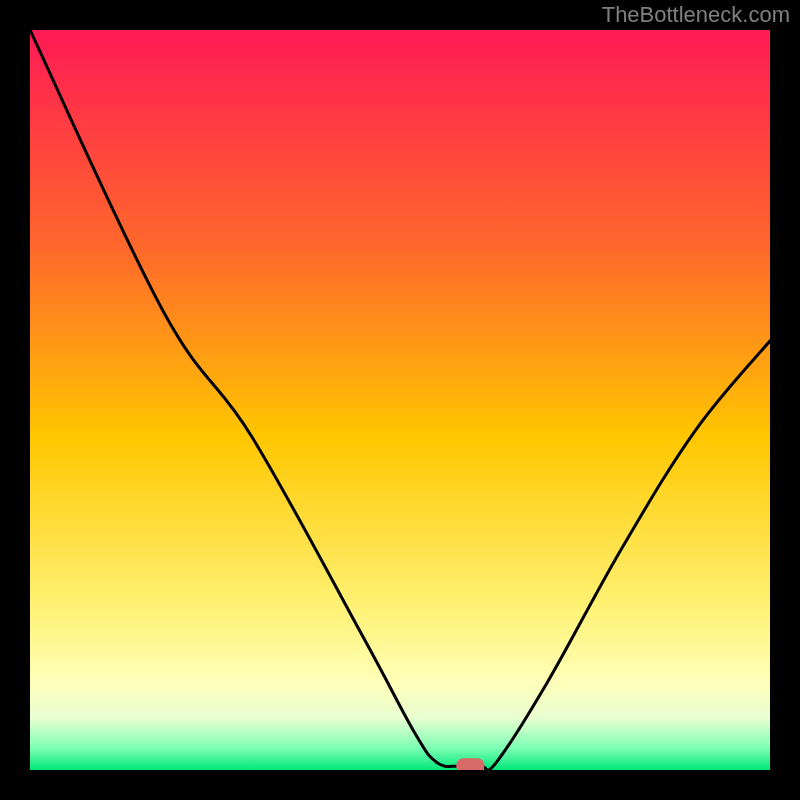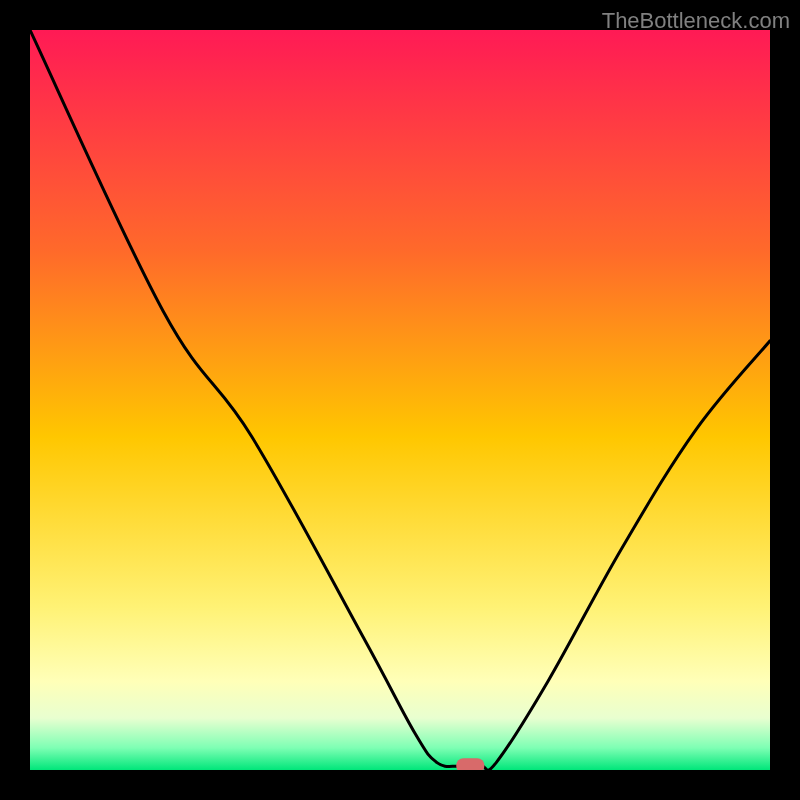--- a/index.html
+++ b/index.html
@@ -12,21 +12,21 @@
     font-family: Arial, Helvetica, sans-serif;
   }
   .frame {
     position: relative;
     width: 800px;
     height: 800px;
     background: #000;
   }
   .watermark {
     position: absolute;
-    top: 8px;
+    top: 2px;
     right: 10px;
     color: #808080;
     font-size: 22px;
     font-weight: 500;
     z-index: 10;
   }
   .plot-area {
     position: absolute;
     left: 30px;
     top: 30px;

